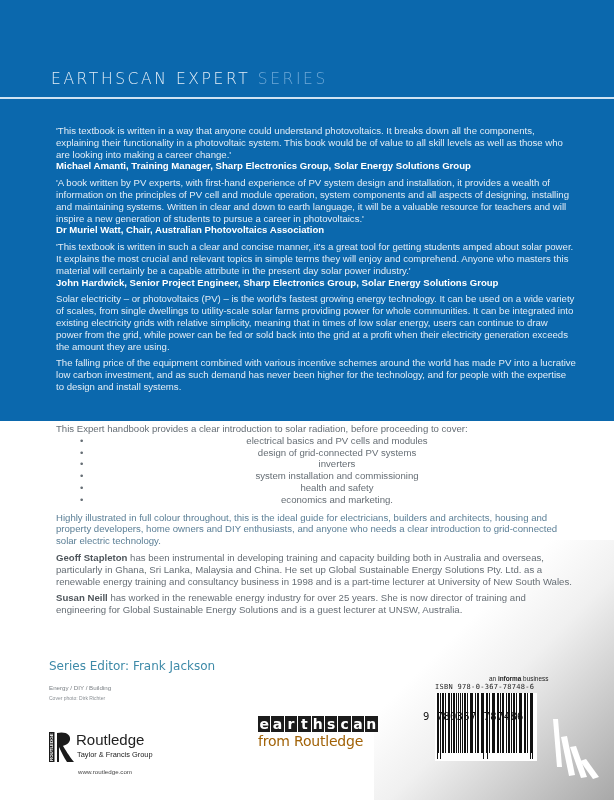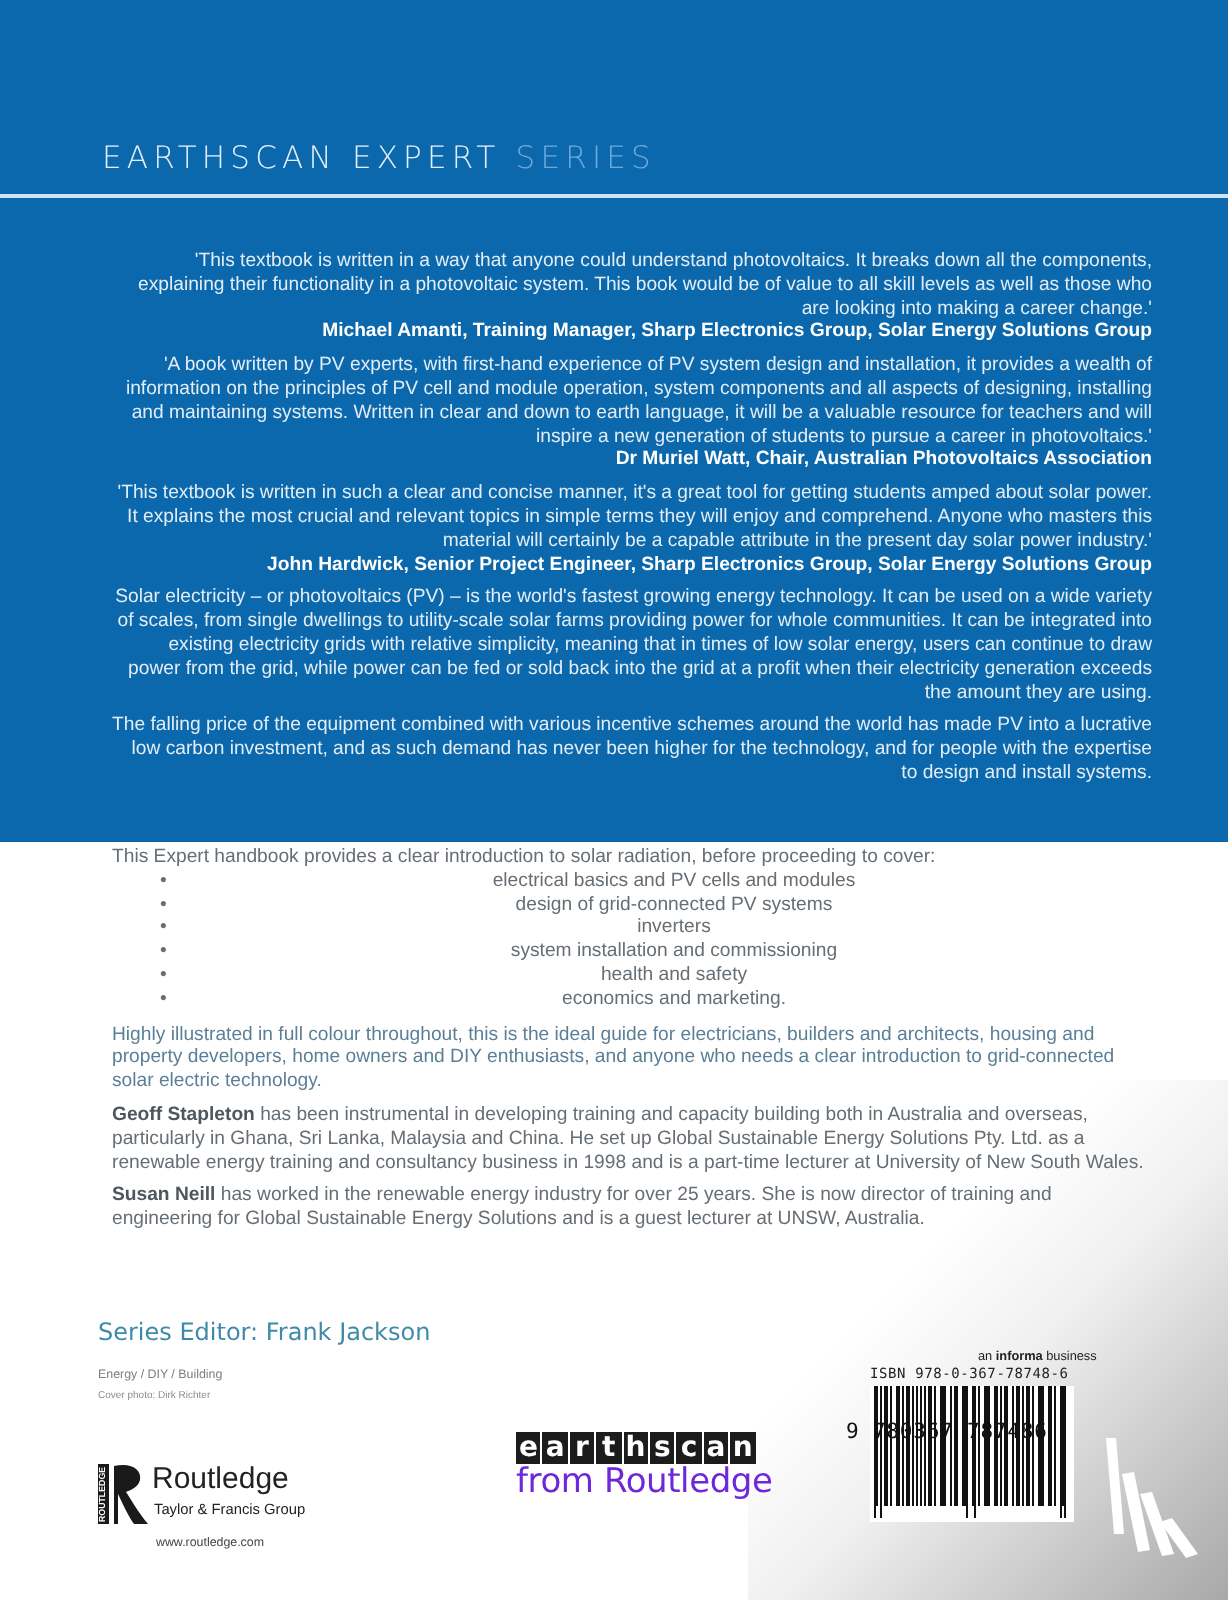--- a/index.html
+++ b/index.html
@@ -2,21 +2,20 @@
 <html><head>
   <meta charset="utf-8">
   <style>
     * { margin: 0; padding: 0; box-sizing: border-box; }
     html, body { width: 614px; height: 800px; overflow: hidden; background: #ffffff; }
     body { font-family: "DejaVu Sans", sans-serif; position: relative; }
 
     .blue-panel {
       position: absolute; left: 0; top: 0; width: 614px; height: 421px;
       background: #0b68ad;
-      text-align: right;
     }
     .series-title {
       position: absolute; left: 51px; top: 70px;
       font-family: "DejaVu Sans", sans-serif;
       font-size: 15.5px; letter-spacing: 2.6px; color: #e4eef7; font-weight: 300;
       white-space: nowrap;
     }
     .series-title .accent { color: #6fa9d8; }
     .rule {
       position: absolute; left: 0; top: 97px; width: 614px; height: 2px;
@@ -78,21 +77,21 @@
 
     
     .earthscan-logo { position: absolute; left: 258px; top: 716px; width: 130px; height: 44px; }
     .es-letters { display: flex; gap: 1px; }
     .es-letters span {
       display: inline-block; width: 12.4px; height: 16px; background: #1c1c1c; color: #ffffff;
       font-family: "DejaVu Sans", sans-serif; font-weight: bold; font-size: 14px; line-height: 16px;
       text-align: center; overflow: hidden;
     }
     .es-from {
-      font-family: "DejaVu Sans", sans-serif; font-size: 17px; color: #6d28d9;
+      font-family: "DejaVu Sans", sans-serif; font-size: 14px; color: #a16207;
       line-height: 18px; white-space: nowrap; letter-spacing: -0.2px;
     }
 
     
     .corner-grad {
       position: absolute; right: 0; bottom: 0; width: 240px; height: 260px;
       background: linear-gradient(135deg, rgba(255,255,255,0) 35%, rgba(230,230,230,0.6) 55%, #a8a8a8 100%);
     }
     .informa {
       position: absolute; left: 489px; top: 675px;

